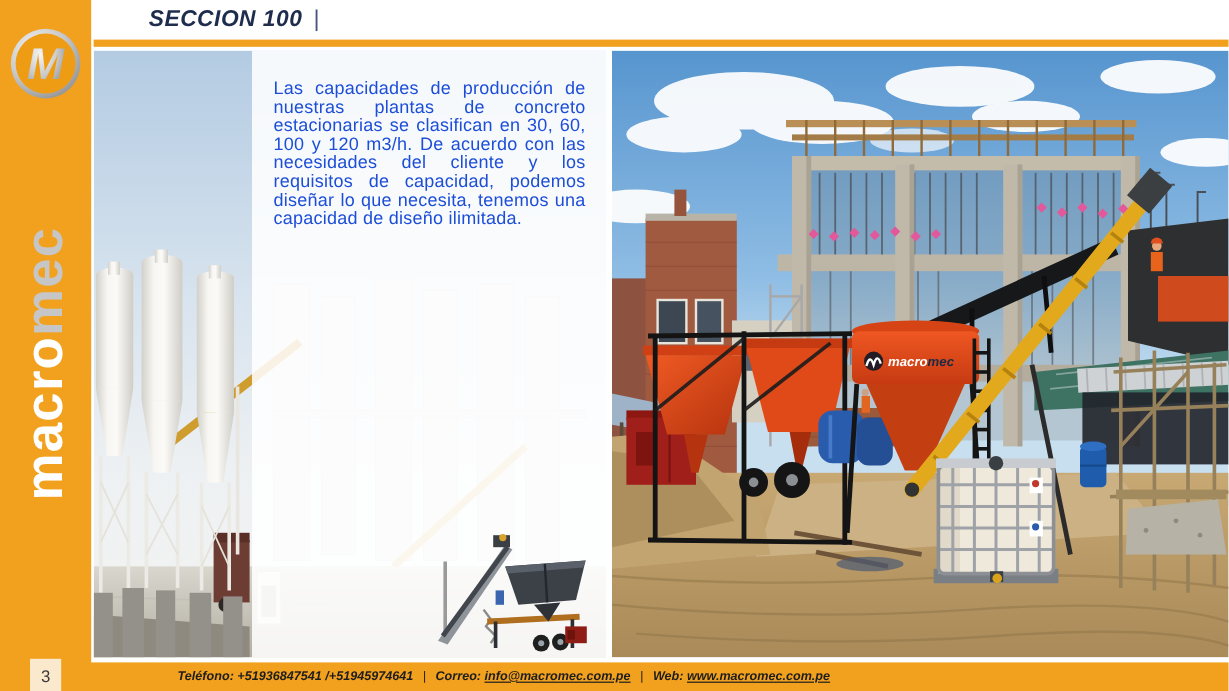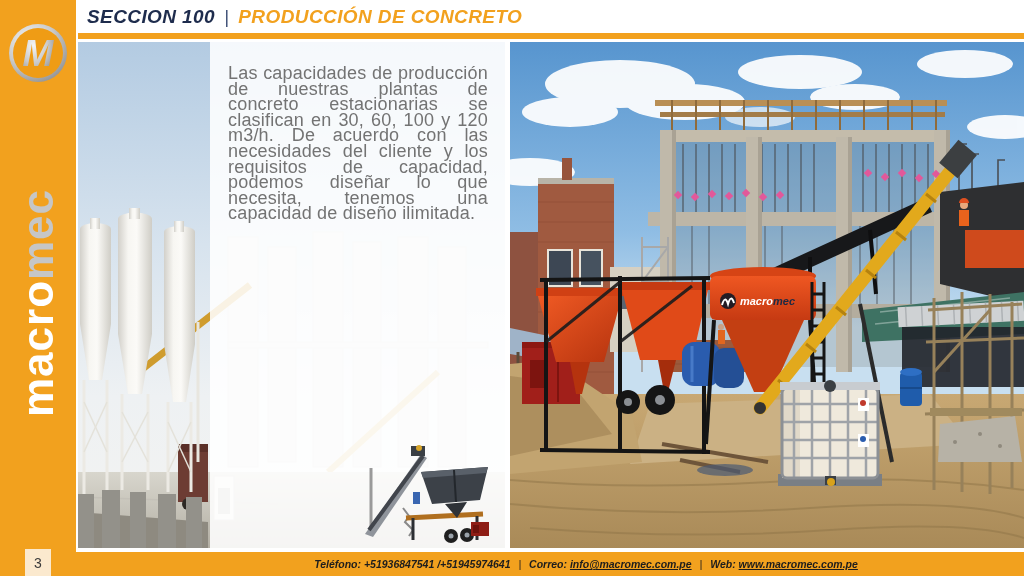--- a/index.html
+++ b/index.html
@@ -13,43 +13,43 @@
         display:flex;align-items:center;justify-content:center;
         writing-mode:vertical-rl;transform:rotate(180deg);
         font-size:44px;font-weight:bold;letter-spacing:1px;line-height:1;}
   .brand-primary{color:#ffffff;}
   .brand-secondary{color:#c6c6c6;}
 
   
   .header-band{position:absolute;left:78px;top:2px;right:0;height:30px;background:#ffffff;
         display:flex;align-items:center;padding-left:9px;box-sizing:border-box;
         font-style:italic;font-weight:bold;font-size:19px;letter-spacing:.4px;white-space:nowrap;}
-  .header-section{color:#1E2C4D;}
+  .header-section{color:#1E2C4D;margin-left:37px;}
   .header-sep{color:#44557a;font-weight:normal;margin:0 9px;}
   .header-title{color:#F2A11E;}
   .header-underline{position:absolute;left:78px;top:33px;right:0;height:6px;background:#F2A11E;}
 
   
   .left-photo{position:absolute;left:78px;top:42px;width:427px;height:506px;overflow:hidden;}
   .right-photo{position:absolute;left:510px;top:42px;width:514px;height:506px;overflow:hidden;}
   .left-photo svg,.right-photo svg{display:block;}
 
   
   .text-panel{position:absolute;left:132px;top:0;right:0;bottom:0;
         background:rgba(255,255,255,.87);box-sizing:border-box;
         padding:24px 17px 0 18px;}
-  .text-panel p{margin:0 0 13px 0;color:#737373;font-size:18px;line-height:15.6px;
+  .text-panel p{margin:0 0 13px 0;color:#1d4ed8;font-size:15px;line-height:15.6px;
         text-align:justify;letter-spacing:.2px;}
   .text-panel p.gap-after{margin-bottom:26px;}
   .render-3d{position:absolute;right:2px;bottom:0;width:152px;height:110px;}
 
   
   .footer-bar{position:absolute;left:0;top:552px;width:1024px;height:24px;background:#F2A11E;}
   .footer-text{position:absolute;left:78px;right:0;top:552px;height:24px;line-height:24px;
-        text-align:center;padding-left:70px;font-size:10.5px;font-style:italic;font-weight:bold;
+        padding-left:70px;font-size:10.5px;font-style:italic;font-weight:bold;
         color:#1d1d1d;white-space:nowrap;}
   .footer-text .sep{margin:0 5px;font-weight:normal;}
   .footer-link{color:#1d1d1d;text-decoration:underline;cursor:pointer;}
   .page-number{position:absolute;left:25px;top:549px;width:26px;height:27px;background:#FBE9CE;
         color:#3a3a3a;font-size:14px;display:flex;align-items:center;justify-content:center;}
 </style>
 </head>
 <body>
 
 <div class="page">
@@ -70,21 +70,20 @@
     <div class="brand-vertical">
       <span class="brand-primary">macro</span>
         <span class="brand-secondary">mec</span>
     </div>
   </aside>
 
   <header>
     <div class="header-band">
       <span class="header-section">SECCION 100</span>
       <span class="header-sep">|</span>
-      <span class="header-title">PRODUCCIÓN DE CONCRETO</span>
     </div>
     <div class="header-underline"></div>
   </header>
 
   <section class="left-photo">
     <svg width="427" height="506" viewBox="0 0 427 506" preserveAspectRatio="none">
       <defs>
         <linearGradient id="lsky" x1="0" y1="0" x2="0" y2="1">
           <stop offset="0" stop-color="#b3cbe2"></stop>
             <stop offset=".4" stop-color="#d7e3ee"></stop>

